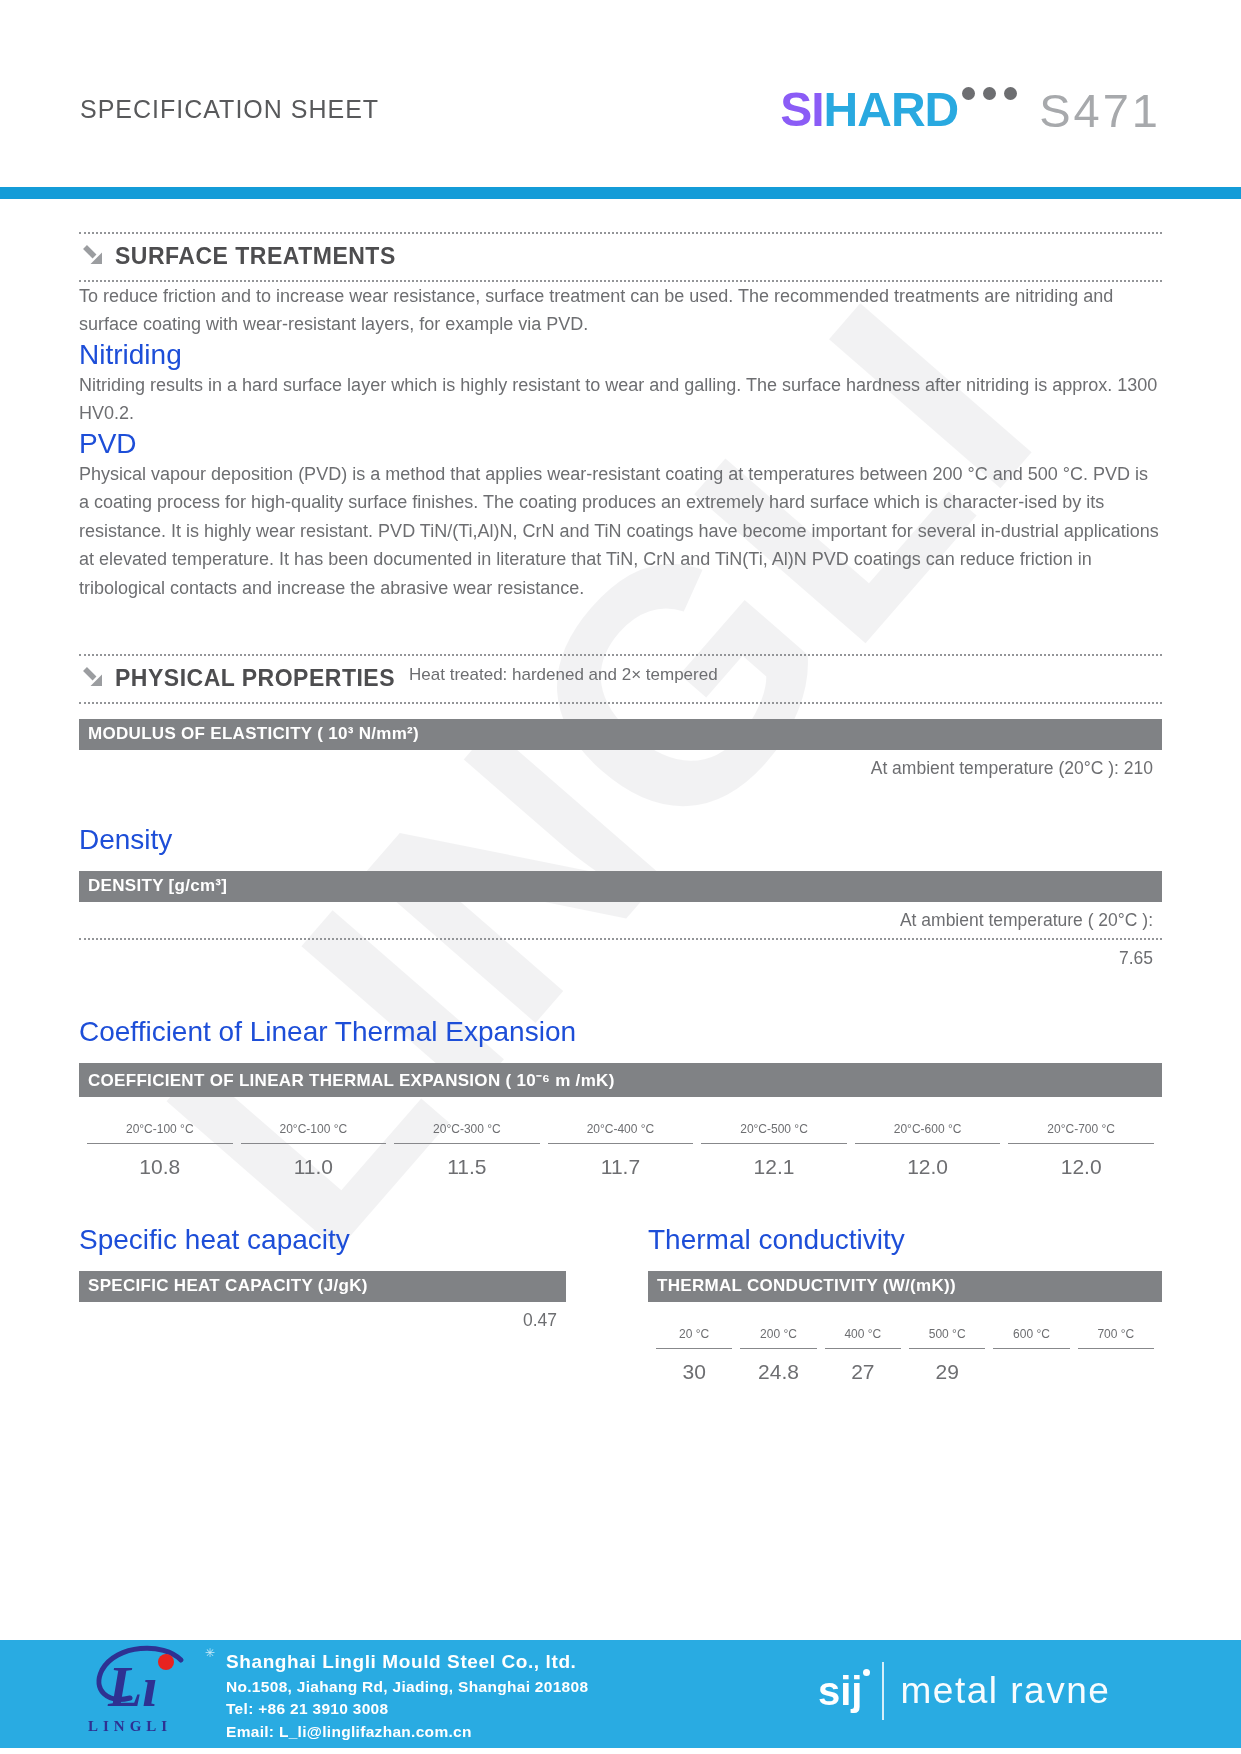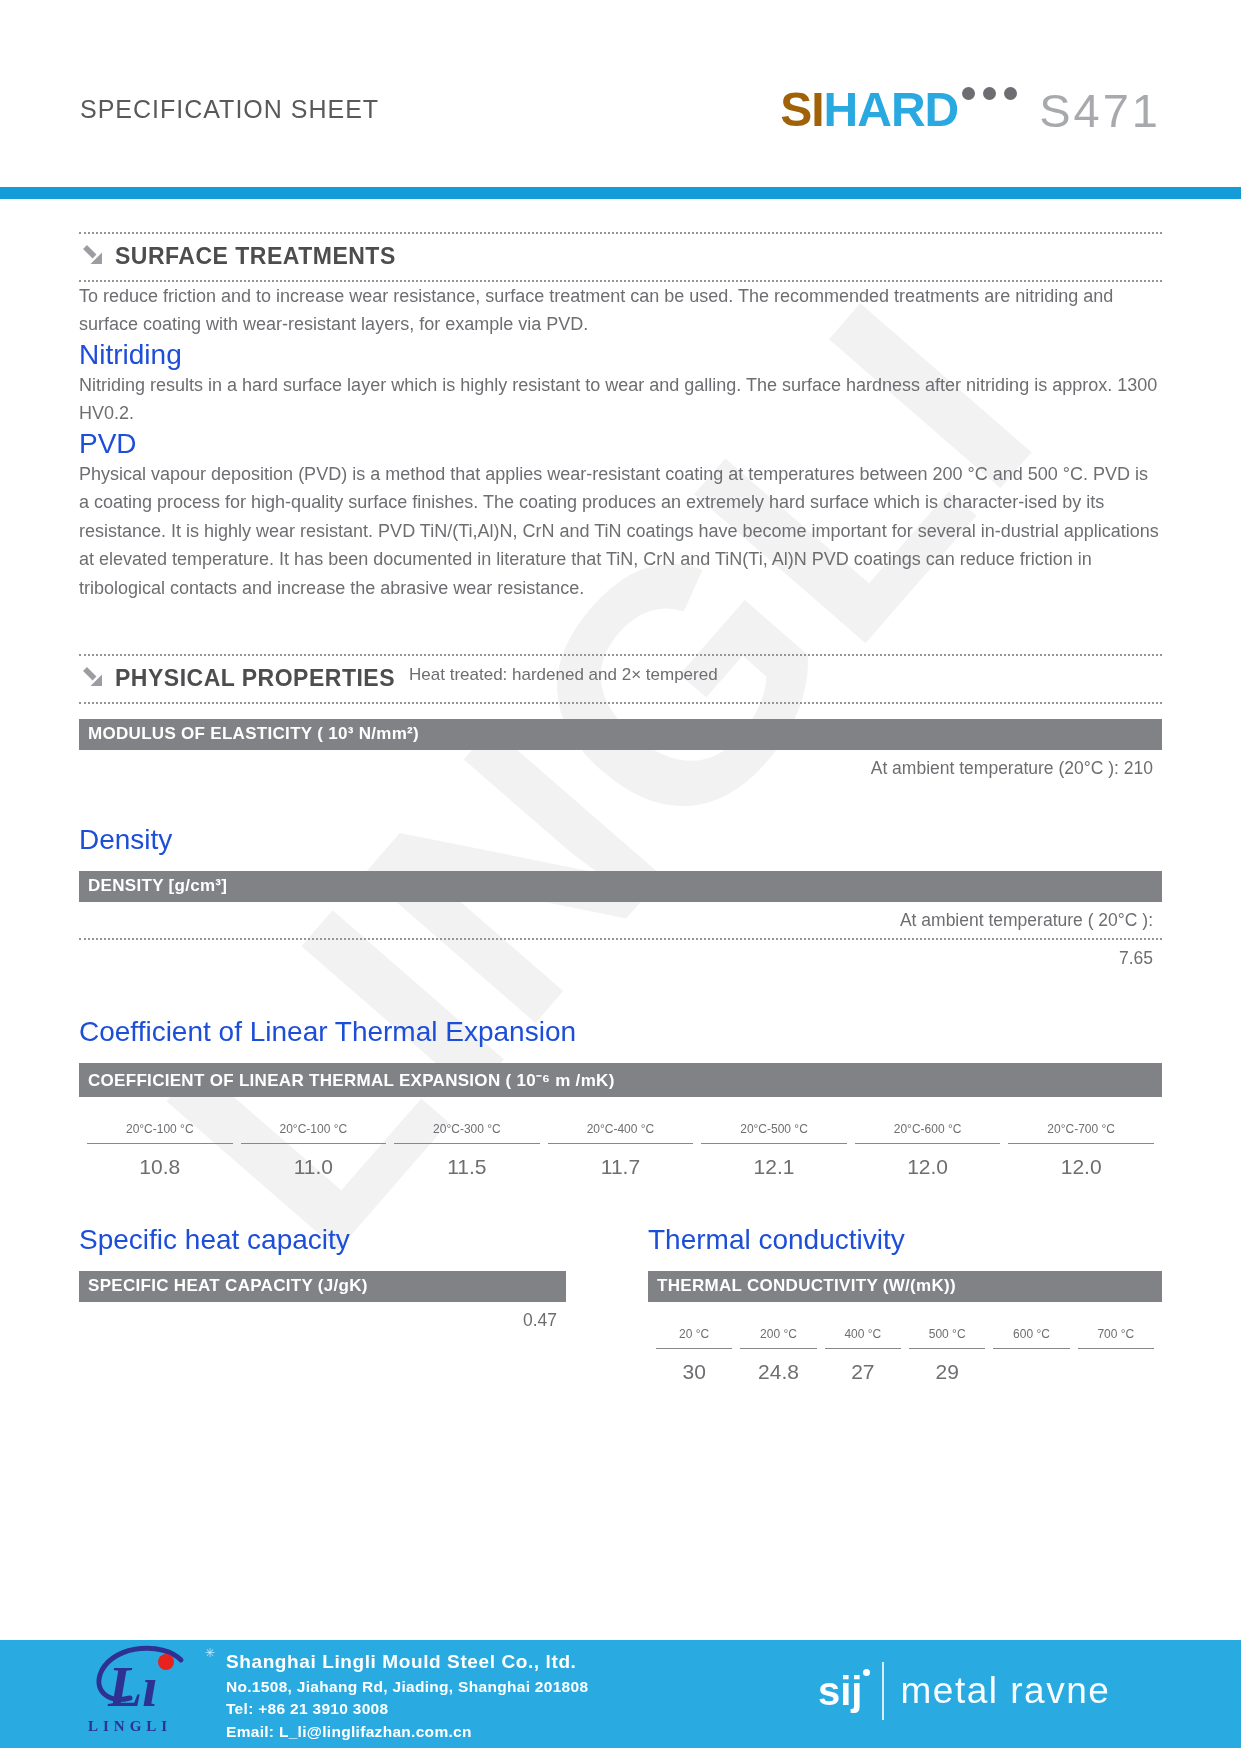--- a/index.html
+++ b/index.html
@@ -14,21 +14,21 @@
     font-size:330px;font-weight:700;letter-spacing:4px;
     color:rgba(130,132,136,0.10);text-align:center;white-space:nowrap;
     pointer-events:none;user-select:none;
   }
   
   .header{position:absolute;top:62px;left:80px;right:80px;height:95px;z-index:2;
     display:flex;justify-content:space-between;align-items:center;}
   .doc-title{font-size:25px;font-weight:400;color:#58595b;letter-spacing:1px;}
   .brand{display:flex;align-items:flex-end;line-height:1;}
   .brand-word{font-size:48px;font-weight:800;letter-spacing:-1px;display:flex;}
-  .brand-si{color:#a16207;}
+  .brand-si{color:#8b5cf6;}
   .brand-hard{color:#29a9e0;}
   .brand-dots{display:flex;gap:8px;margin:0 6px 34px 4px;}
   .brand-dots i{width:13px;height:13px;border-radius:50%;background:#6d6e71;display:block;}
   .brand-model{font-size:47px;font-weight:300;color:#a7a9ac;letter-spacing:3px;margin-left:16px;}
   .blue-rule{position:absolute;top:187px;left:0;width:100%;height:12px;background:#149cd8;z-index:2;}
   
   .content{position:absolute;top:232px;left:79px;width:1083px;z-index:1;}
   .section-head{
     border-top:2px dotted #939598;border-bottom:2px dotted #939598;
     padding:9px 2px 10px;display:flex;align-items:flex-start;gap:10px;

